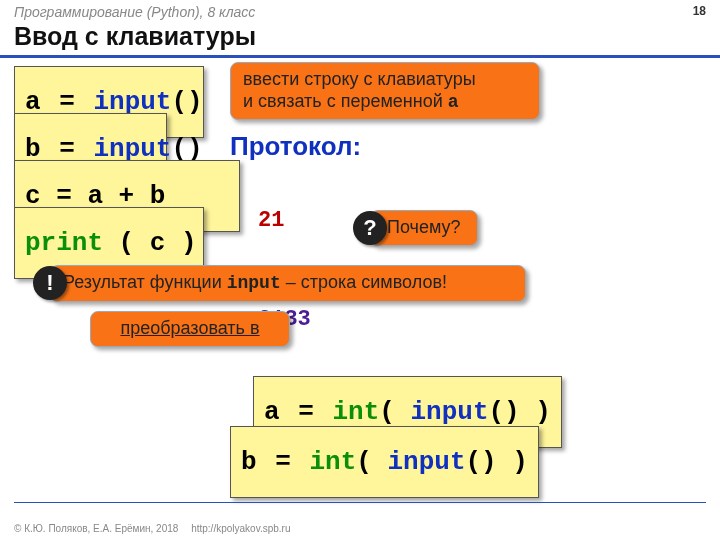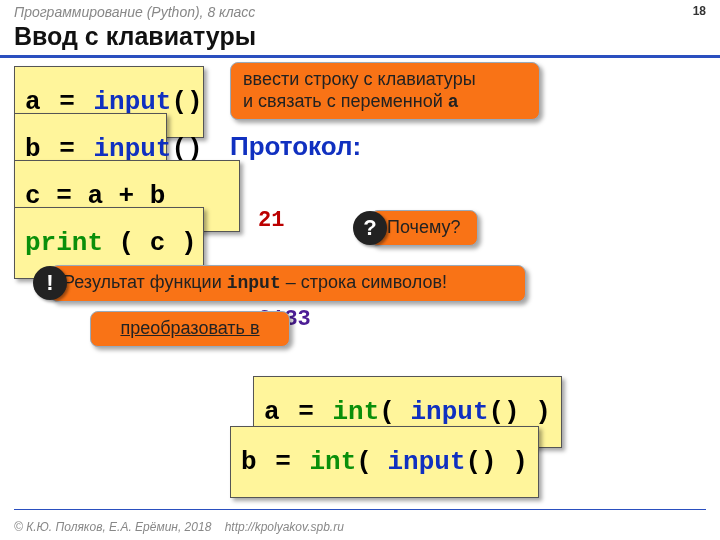--- a/index.html
+++ b/index.html
@@ -89,23 +89,22 @@
   }
   .protocol .hdr { color: #1030c0; font-family: Arial; font-weight: bold; font-size: 26px; text-align: right; }
   .protocol .v1 { color: #b00; margin-top: 44px; }
   .protocol .v3 { color: #4c1d95; }
   .footer {
     position: absolute;
     bottom: 6px;
     left: 14px;
     right: 14px;
     border-top: 1.5px solid #2a4fbf;
-    padding-top: 10px;
-    font-size: 12px;
-    font-style: italic;
+    padding-top: 20px;
+    font-size: 10px;
     color: #888;
   }
   .footer .url { color: #888; margin-left: 10px; }
 </style>
 </head>
 <body>
 
 <div class="topbar">
   <span>Программирование (Python), 8 класс</span>
   <span class="pagenum">18</span>

